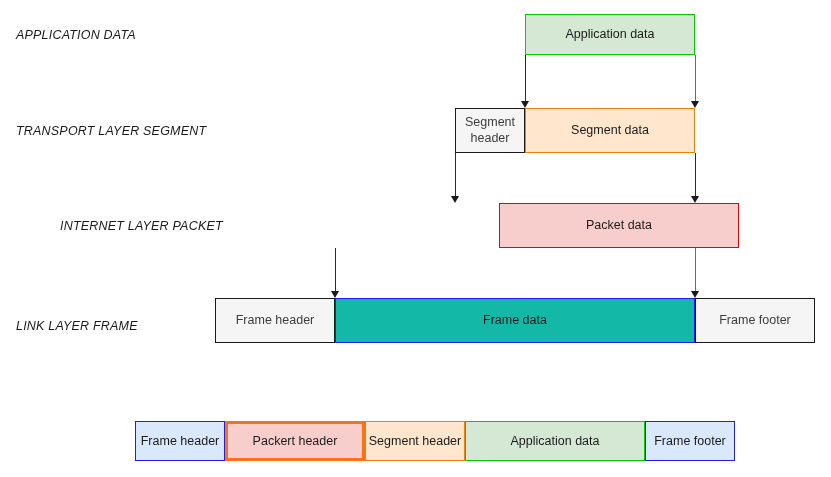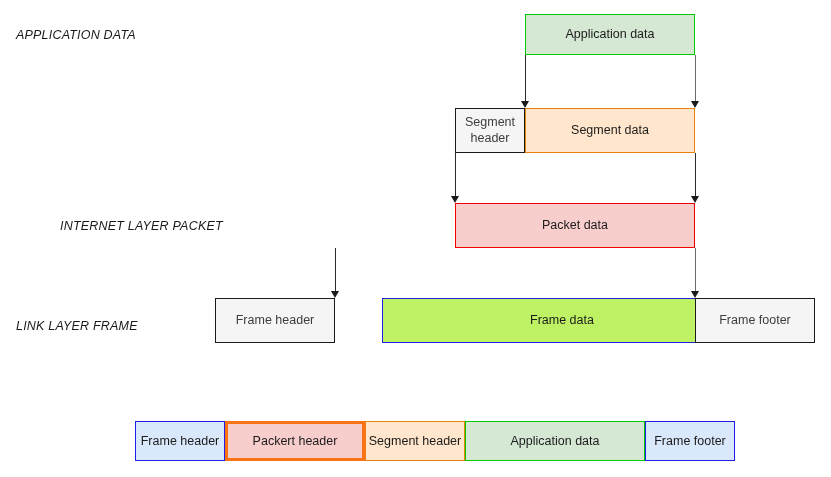--- a/index.html
+++ b/index.html
@@ -44,25 +44,25 @@
     background: #d5e8d4;
     border: 1px solid #00cc00;
   }
   .box.orange {
     background: #ffe6cc;
     border: 1px solid #e8820c;
   }
   .box.red {
     background: #f8cecc;
     border: 1px solid #ef0000;
+    margin-left: 44px;
   }
   .box.blue {
-    background: #bef264;
+    background: #14b8a6;
     border: 1px solid #1f1fe8;
-    margin-left: 47px;
   }
   .conn {
     position: absolute;
     width: 1px;
     background: #2b2b2b;
   }
   .conn.graystroke {
     background: #6b6b6b;
   }
   .arrowhead {
@@ -85,20 +85,21 @@
     height: 40px;
   }
 </style>
 </head>
 <body>
 
 <div id="stage">
 
   <div class="row-label" style="left:16px; top:35px;">APPLICATION DATA</div>
 
+  <div class="row-label" style="left:16px; top:131px;">TRANSPORT LAYER SEGMENT</div>
 
   <div class="row-label" style="left:16px; top:226px;margin-left:44px;">INTERNET LAYER PACKET</div>
 
   <div class="row-label" style="left:16px; top:326px;text-align:right;">LINK LAYER FRAME</div>
 
   <div class="conn" style="left:525px; top:55px; height:46px;"></div>
   <div class="arrowhead" style="left:521px; top:101px;"></div>
 
   <div class="conn graystroke" style="left:695px; top:55px; height:46px;"></div>
   <div class="arrowhead" style="left:691px; top:101px;"></div>

